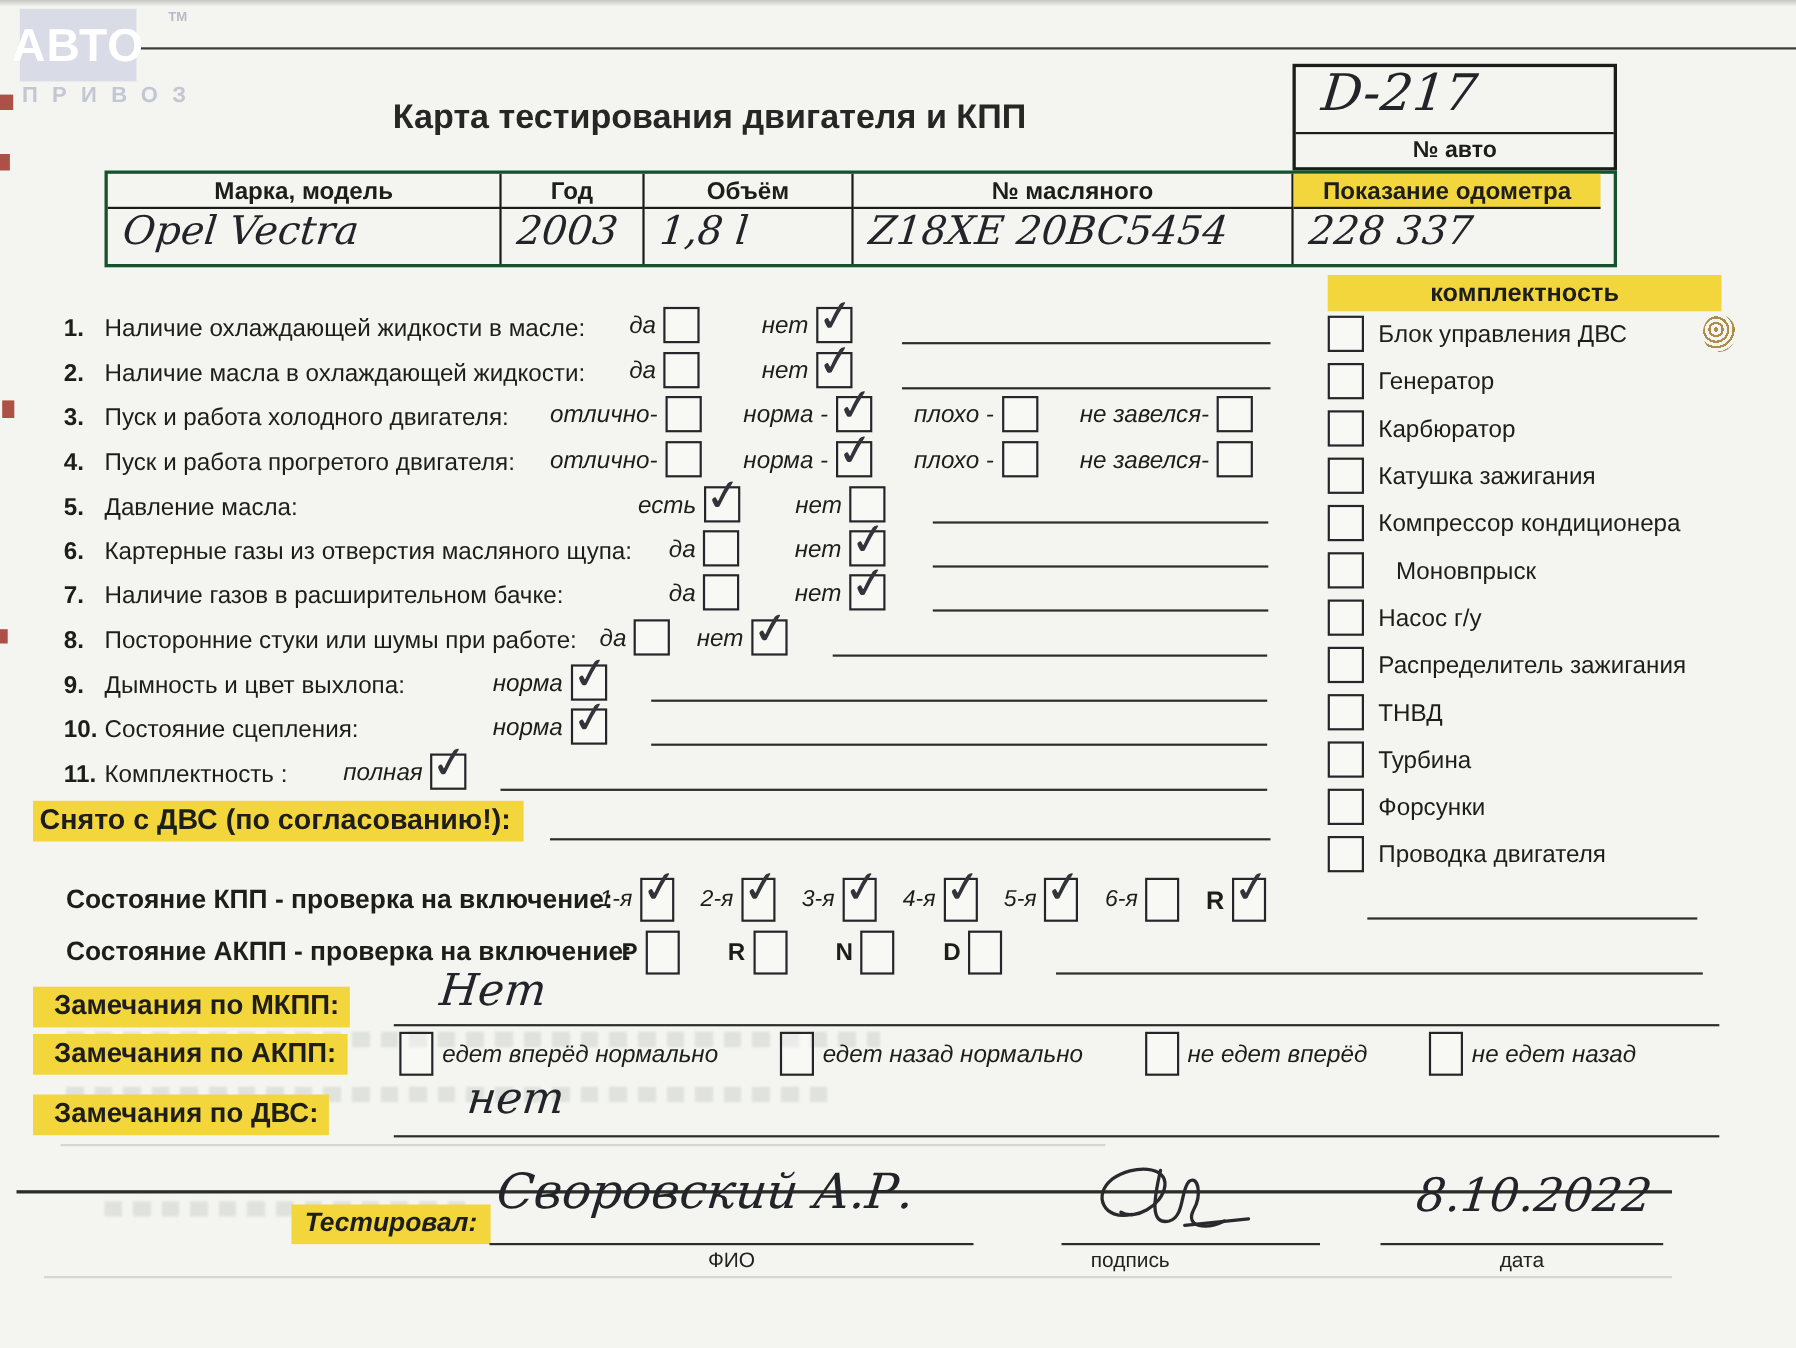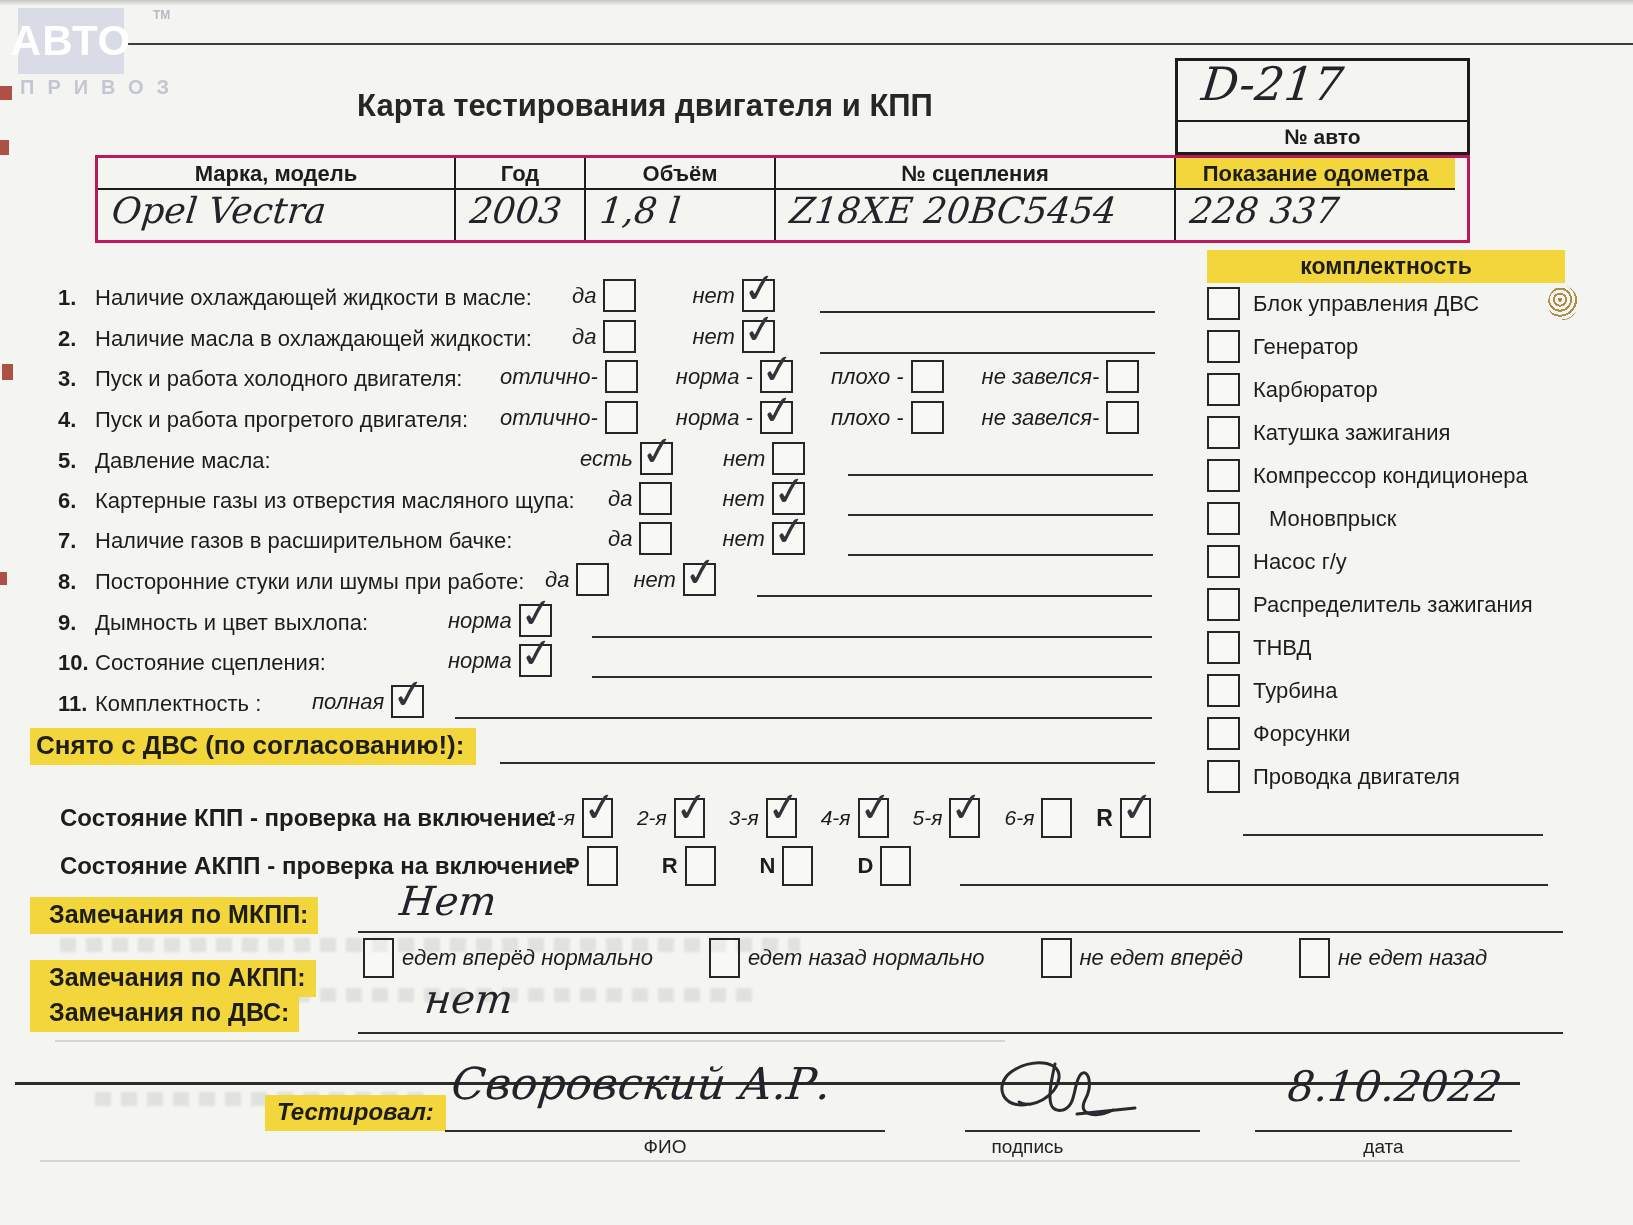--- a/index.html
+++ b/index.html
@@ -25,21 +25,21 @@
 
   .title{position:absolute;left:320px;top:88px;width:650px;text-align:center;font-size:31px;font-weight:bold;color:#262624;}
 
   
   .carbox{position:absolute;left:1175px;top:58px;width:295px;height:97px;border:3px solid #1c1c1a;box-sizing:border-box;}
   .carbox .hand{position:absolute;left:24px;top:-4px;}
   .carbox .lbl{position:absolute;left:0;bottom:0;width:100%;height:30px;border-top:2.5px solid #1c1c1a;
     text-align:center;font-weight:bold;font-size:21px;line-height:30px;}
 
   
-  .vt{position:absolute;left:95px;top:155px;width:1375px;border:3px solid #be185d;box-sizing:border-box;}
+  .vt{position:absolute;left:95px;top:155px;width:1375px;border:3px solid #14532d;box-sizing:border-box;}
   .vt-row{display:grid;grid-template-columns:358px 130px 190px 400px 279px;}
   .vt-hcell{height:32px;border-right:2.5px solid #1c1c1a;border-bottom:2.5px solid #1c1c1a;
     text-align:center;font-weight:bold;font-size:22px;line-height:32px;box-sizing:border-box;}
   .vt-hcell:last-child{border-right:none;background:#f2d63c;}
   .vt-vcell{height:50px;border-right:2.5px solid #1c1c1a;box-sizing:border-box;overflow:visible;white-space:nowrap;}
   .vt-vcell:last-child{border-right:none;}
 
   .hand{font-family:"DejaVu Serif",serif;font-style:italic;transform:skewX(-6deg);display:inline-block;
     color:#23232a;white-space:nowrap;}
 
@@ -125,21 +125,21 @@
     <span class="hand" style="font-size:46px;">D-217</span>
     <span class="lbl">№ авто</span>
   </div>
 
   <div class="vt">
     <div class="vt-row">
 
     <div class="vt-hcell">Марка, модель</div>
         <div class="vt-hcell">Год</div>
         <div class="vt-hcell">Объём</div>
-        <div class="vt-hcell">№ сцепления</div>
+        <div class="vt-hcell">№ масляного</div>
         <div class="vt-hcell">Показание одометра</div>
       </div>
     <div class="vt-row">
 
     <div class="vt-vcell"><span class="hand" style="font-size:36px;margin-left:14px;">Opel Vectra</span></div>
         <div class="vt-vcell"><span class="hand" style="font-size:36px;margin-left:14px;">2003</span></div>
         <div class="vt-vcell"><span class="hand" style="font-size:36px;margin-left:14px;">1,8 l</span></div>
         <div class="vt-vcell"><span class="hand" style="font-size:36px;margin-left:14px;">Z18XE 20BC5454</span></div>
         <div class="vt-vcell"><span class="hand" style="font-size:36px;margin-left:14px;">228 337</span></div>
       </div>
@@ -550,21 +550,21 @@
           </span>
         </span>
       </span>
     <span class="fline" style="left:960px;top:38px;width:588px;"></span>
   </div>
 
   <div class="rem hl" style="top:897px;">Замечания по МКПП:</div>
   <span class="hand" style="position:absolute;left:400px;top:878px;font-size:40px;">Нет</span>
   <div class="sepline" style="left:358px;top:931px;width:1205px;"></div>
 
-  <div class="rem hl" style="top:960px;">Замечания по АКПП:</div>
+  <div class="rem hl" style="top:940px;">Замечания по АКПП:</div>
   <div class="acluster" style="top:938px;">
 
   <span class="opt2">
         <span class="cb tall">
           <b class="tick"></b>
         </span>
         <i class="olab2">едет вперёд нормально</i>
       </span>
       <span class="opt2">
         <span class="cb tall">

